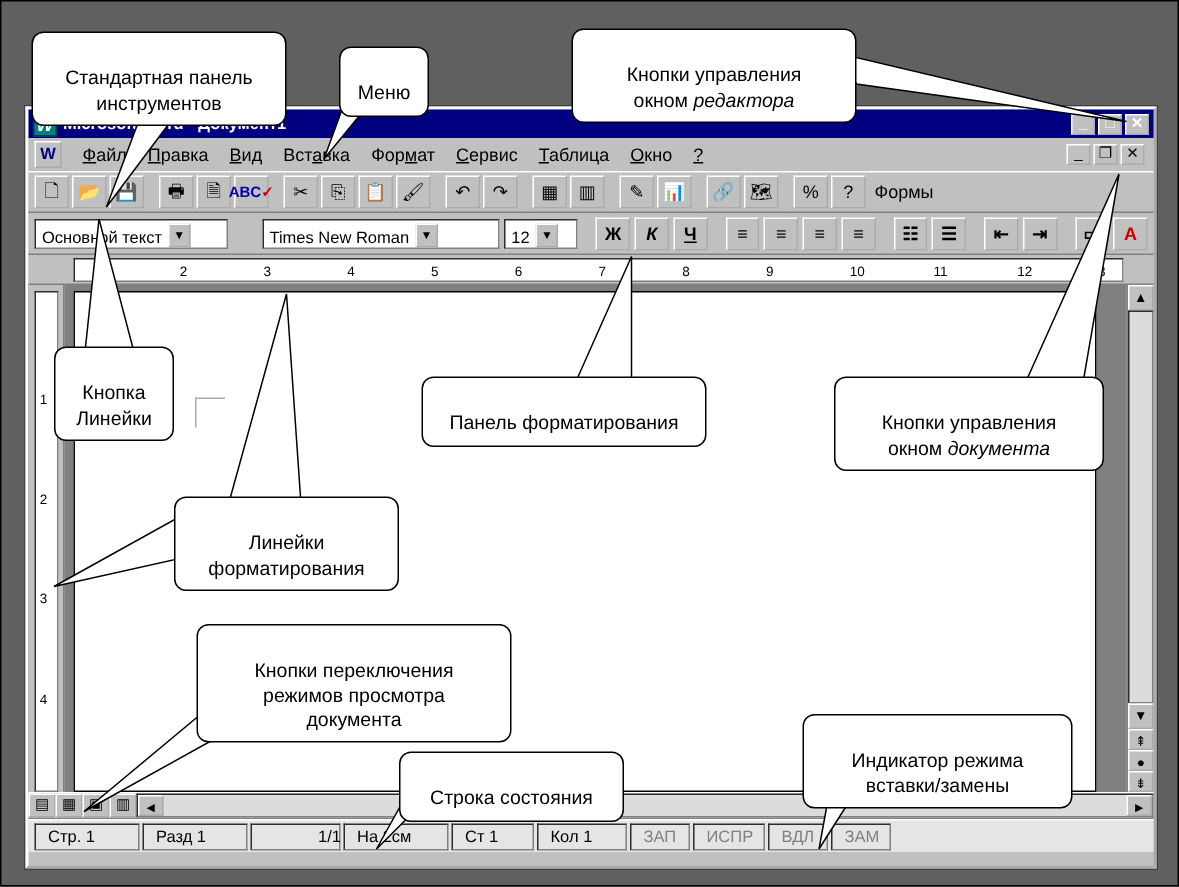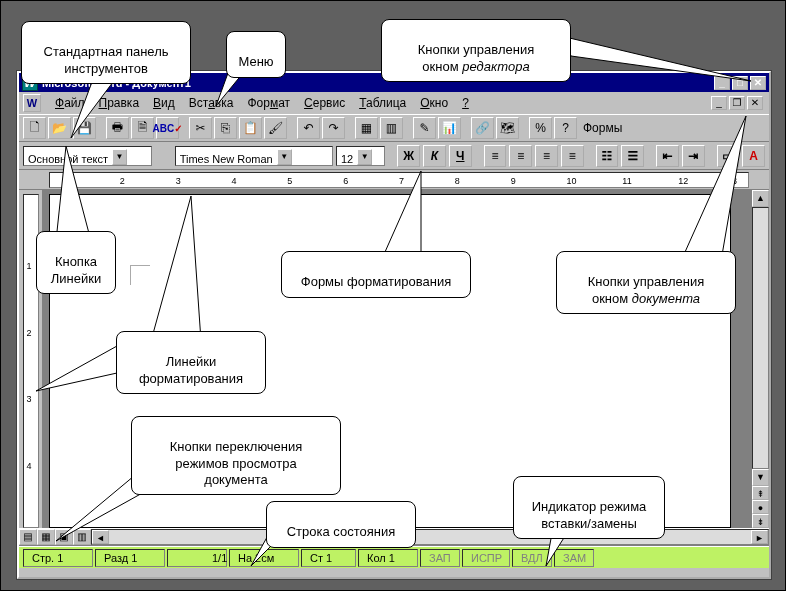--- a/index.html
+++ b/index.html
@@ -198,21 +198,21 @@
   .viewstrip {
     height:18px;background:#c0c0c0;border-top:1px solid #fff;border-bottom:1px solid #808080;
     display:flex;align-items:center;
   }
   .vbtn{width:18px;height:16px;background:#c0c0c0;border:1px outset #fff;font-size:10px;text-align:center;line-height:14px;}
   .hscroll{flex:1;height:16px;background:#dcdcdc;border:1px inset #808080;display:flex;}
   .hscroll .sbtn{width:17px;height:14px;}
   .hscroll .strack2{flex:1;}
 
   .statusbar {
-    height:22px;background:#bef264;border-top:1px solid #fff;
+    height:22px;background:#e5e5e5;border-top:1px solid #fff;
     display:flex;align-items:center;padding:0 4px;gap:2px;font-size:11px;
   }
   .cell{height:18px;border:1px inset #808080;padding:0 8px;display:flex;align-items:center;}
   .cell.dim{color:#808080;}
 
   .vtail {
     position:absolute;z-index:498;
   }
   .vtail svg { overflow:visible; }
 </style>
@@ -413,21 +413,21 @@
   <span>Кнопка
 Линейки</span>
 </div>
 <div class="vtail" style="left:55px;top:145px;">
   <svg width="60" height="95">
       <polygon points="10,0 0,95 35,95" fill="#fff" stroke="#000"></polygon>
     </svg>
 </div>
 
 <div class="balloon" style="left:280px; top:250px; width:190px;">
-  <span>Формы форматирования</span>
+  <span>Панель форматирования</span>
 </div>
 <div class="vtail" style="left:380px;top:170px;">
   <svg width="80" height="90">
       <polygon points="40,0 0,90 40,90" fill="#fff" stroke="#000"></polygon>
     </svg>
 </div>
 
 <div class="balloon" style="left:555px; top:250px; width:180px;">
   <span>Кнопки управления
 окном </span><em>документа</em>
@@ -466,21 +466,21 @@
 
 <div class="balloon" style="left:265px; top:500px; width:150px;">
   <span>Строка состояния</span>
 </div>
 <div class="vtail" style="left:250px;top:520px;">
   <svg width="50" height="45">
       <polygon points="25,0 45,0 0,45" fill="#fff" stroke="#000"></polygon>
     </svg>
 </div>
 
-<div class="balloon" style="left:512px; top:475px; width:152px;">
+<div class="balloon" style="left:534px; top:475px; width:180px;">
   <span>Индикатор режима
 вставки/замены</span>
 </div>
 <div class="vtail" style="left:545px;top:510px;">
   <svg width="50" height="55">
       <polygon points="10,0 35,0 0,55" fill="#fff" stroke="#000"></polygon>
     </svg>
 </div>
 
 </body></html>

